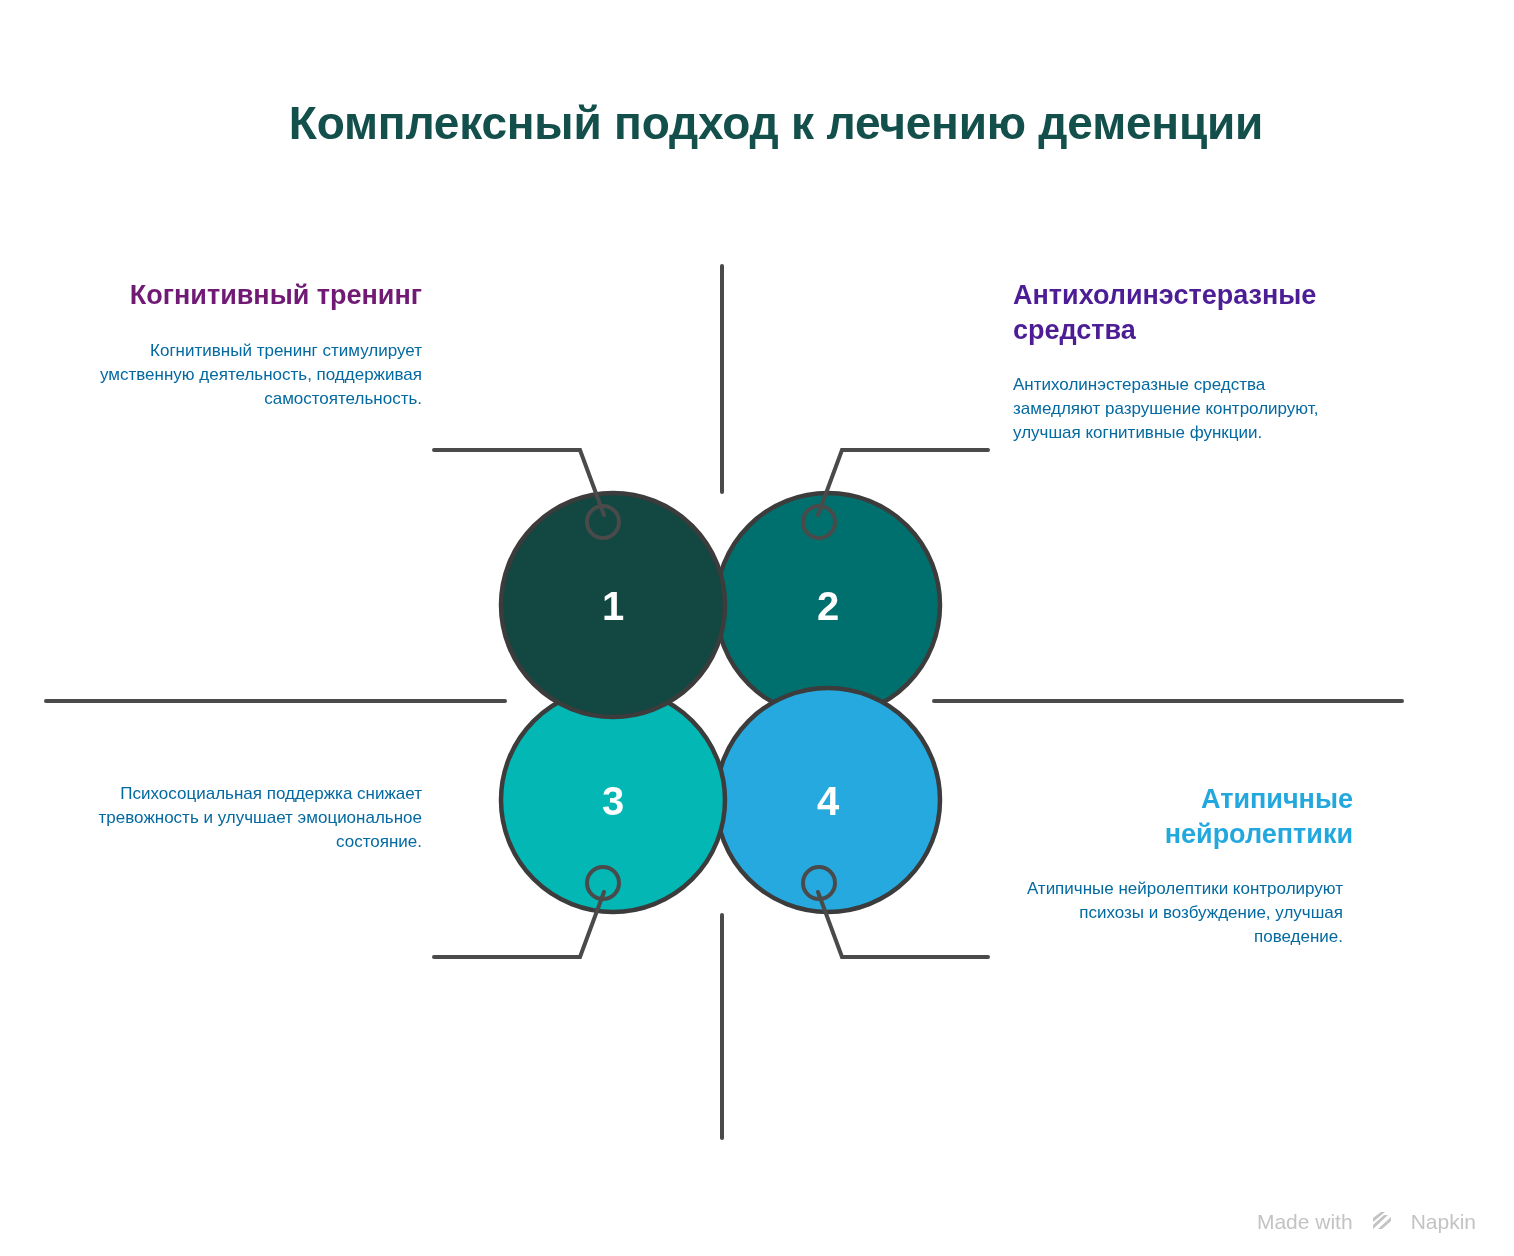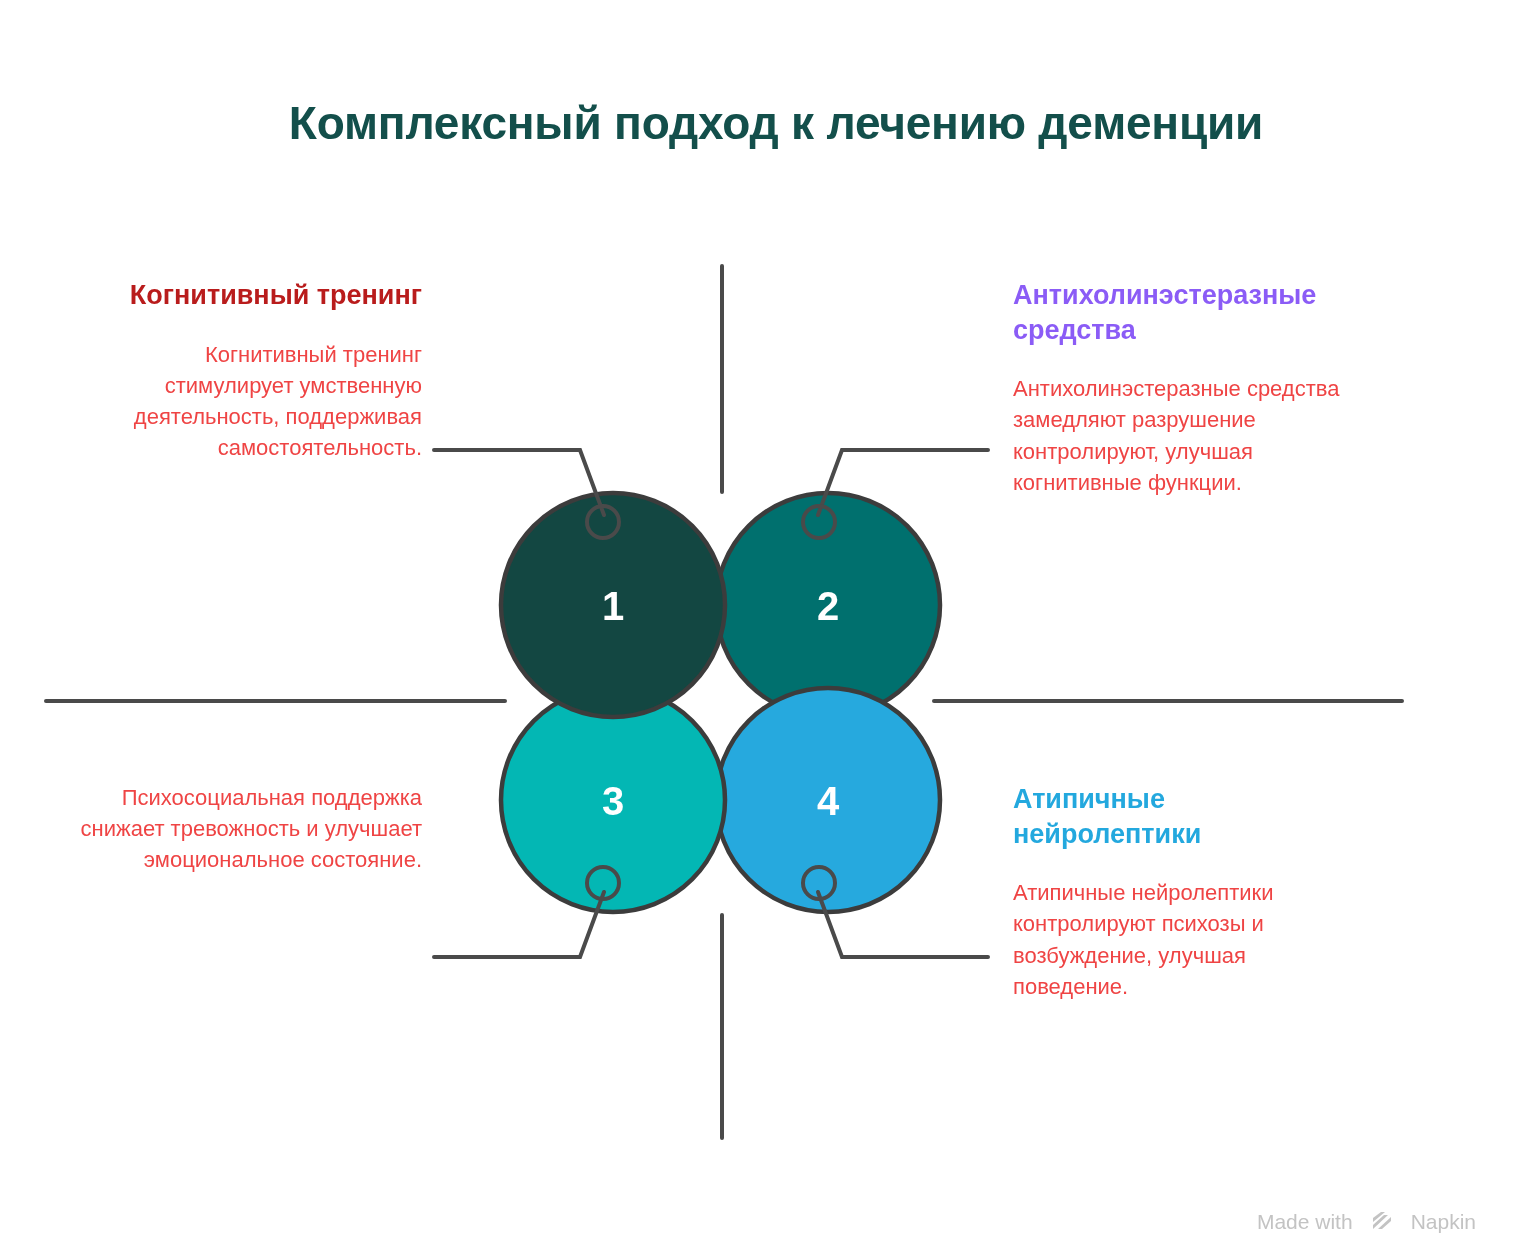--- a/index.html
+++ b/index.html
@@ -36,34 +36,34 @@
     width: 330px;
   }
   .quad-heading {
     font-size: 27px;
     font-weight: bold;
     line-height: 1.28;
     margin: 0 0 26px 0;
     font-family: "Liberation Sans", "DejaVu Sans", sans-serif;
   }
   .quad-body {
-    font-size: 22px;
+    font-size: 17px;
     line-height: 1.42;
-    color: #ef4444;
+    color: #0369a1;
     margin: 0;
     font-family: "Liberation Sans", "DejaVu Sans", sans-serif;
   }
 
   #quad-1 { left: 92px;  top: 278px; text-align: right; }
   #quad-2 { left: 1013px; top: 278px; text-align: left;  width: 340px; }
   #quad-3 { left: 72px;  top: 782px; text-align: right; width: 350px; }
-  #quad-4 { left: 1013px; top: 782px; text-align: left;  width: 340px; }
+  #quad-4 { left: 1013px; top: 782px; text-align: right;  width: 340px; }
 
-  #quad-1 .quad-heading { color: #b91c1c; }
-  #quad-2 .quad-heading { color: #8b5cf6; }
+  #quad-1 .quad-heading { color: #701a75; }
+  #quad-2 .quad-heading { color: #4c1d95; }
   #quad-3 .quad-heading { color: #06c1bd; }
   #quad-4 .quad-heading { color: #23a8de; }
 
   #quad-2 .quad-body,
   #quad-4 .quad-body { max-width: 330px; }
 
   
   #diagram {
     position: absolute;
     left: 0;

